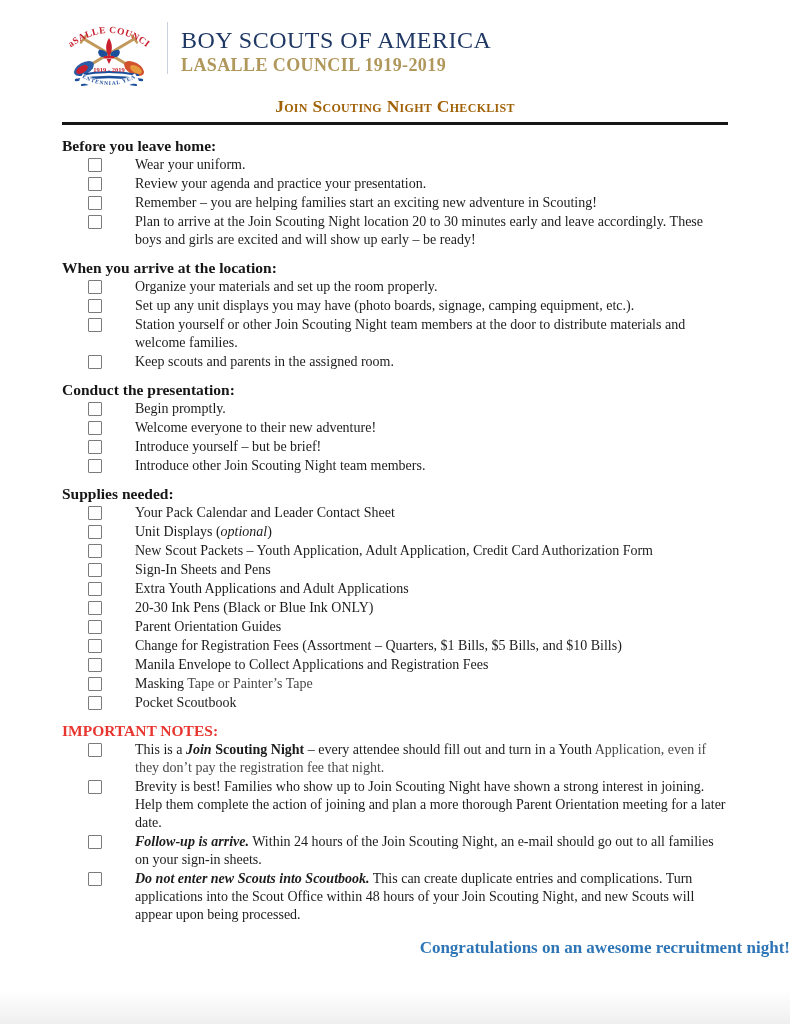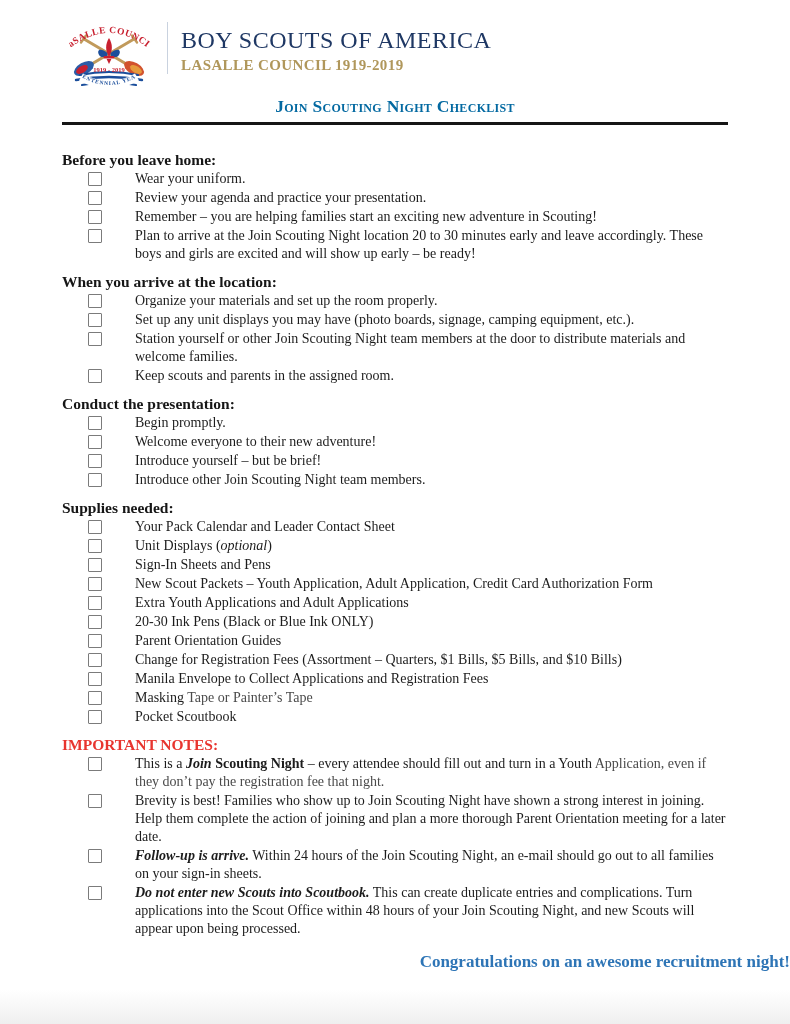--- a/index.html
+++ b/index.html
@@ -36,43 +36,43 @@
     margin:8px 13px 0 11px;
     flex:none;
   }
   .brand{padding-top:12px;}
   .brand-title{
     font-size:24px;line-height:28px;
     color:var(--brand-navy);
     letter-spacing:0.5px;
   }
   .brand-subtitle{
-    font-size:15px;line-height:16px;
+    font-size:18px;line-height:16px;
     font-weight:bold;
     color:var(--brand-gold);
     letter-spacing:0.4px;
     margin-top:3px;
   }
   
   .title-block{
     margin:2px 62px 0 62px;
     border-bottom:3px solid #161616;
     padding-bottom:5px;
     text-align:center;
   }
   .doc-title{
     margin:0;
     font-size:17.5px;line-height:21px;
     font-weight:bold;
     font-variant:small-caps;
     letter-spacing:0.3px;
-    color:#0369a1;
+    color:#a16207;
   }
   
-  .sections{padding:16px 62px 0 62px;}
+  .sections{padding:2px 62px 0 62px;}
   .section{margin-top:9px;}
   .section-heading{
     font-weight:bold;
     font-size:15.5px;line-height:19px;
     color:#161616;
   }
   .section-heading.red{color:var(--important-red);}
   .item{
     display:flex;
     align-items:flex-start;
@@ -231,25 +231,25 @@
         <div class="item">
           <span class="checkbox"></span>
           <span class="item-text"><span>Your Pack Calendar and Leader Contact Sheet</span></span>
         </div>
         <div class="item">
           <span class="checkbox"></span>
           <span class="item-text"><span>Unit Displays (</span><span class="i">optional</span><span>)</span></span>
         </div>
         <div class="item">
           <span class="checkbox"></span>
+          <span class="item-text"><span>New Scout Packets – Youth Application, Adult Application, Credit Card Authorization Form</span></span>
+        </div>
+        <div class="item">
+          <span class="checkbox"></span>
           <span class="item-text"><span>Sign-In Sheets and Pens</span></span>
-        </div>
-        <div class="item">
-          <span class="checkbox"></span>
-          <span class="item-text"><span>New Scout Packets – Youth Application, Adult Application, Credit Card Authorization Form</span></span>
         </div>
         <div class="item">
           <span class="checkbox"></span>
           <span class="item-text"><span>Extra Youth Applications and Adult Applications</span></span>
         </div>
         <div class="item">
           <span class="checkbox"></span>
           <span class="item-text"><span>20-30 Ink Pens (Black or Blue Ink ONLY)</span></span>
         </div>
         <div class="item">

